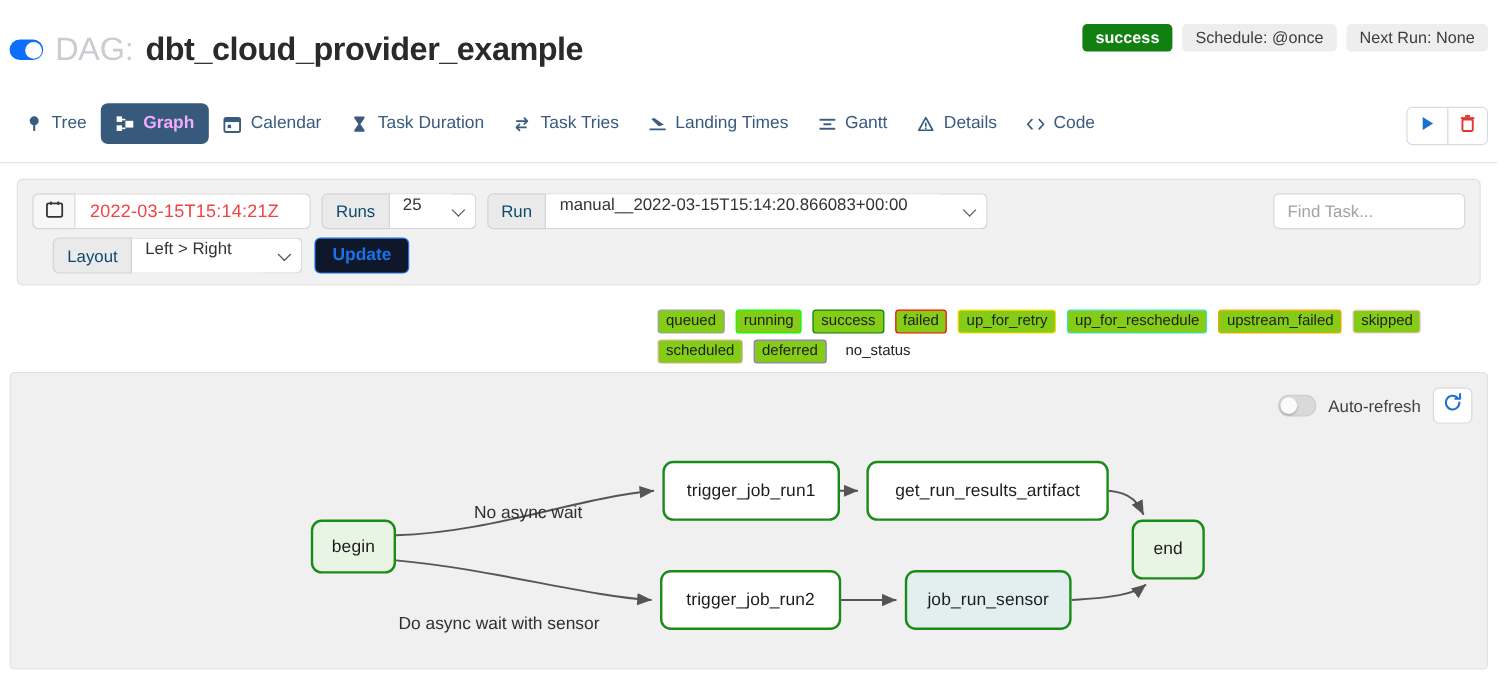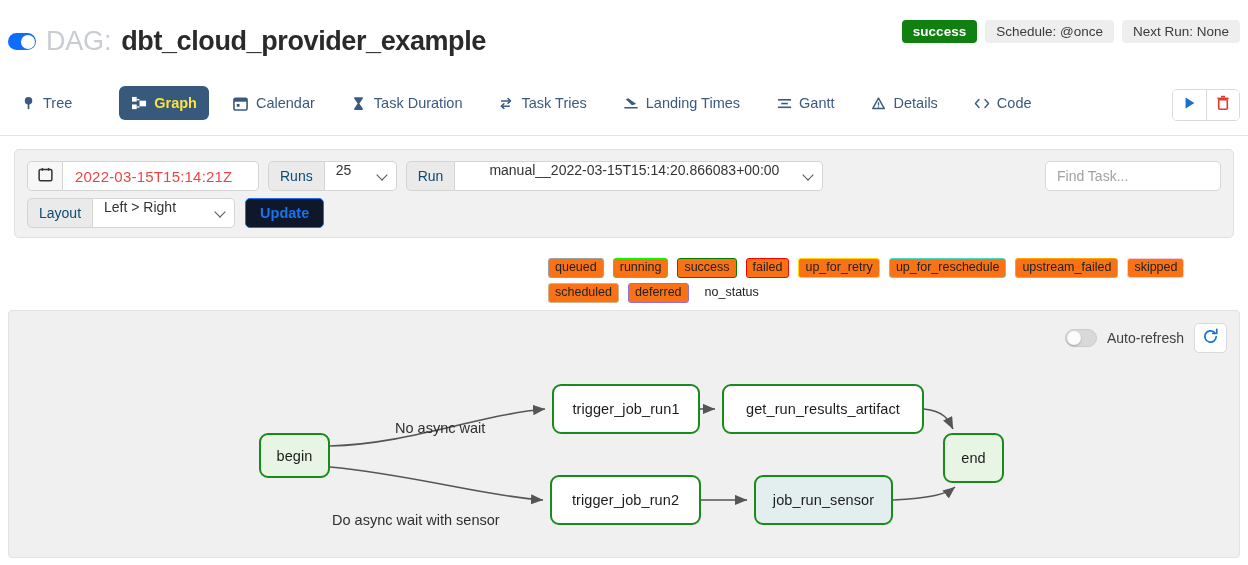--- a/index.html
+++ b/index.html
@@ -46,28 +46,28 @@
   }
   .badge.success { background: #108010; color: #ffffff; font-weight: 700; }
 
   
   .navbar {
     position: absolute; top: 80px; left: 0; width: 1248px; height: 56px;
     border-bottom: 1px solid #e3e3e3;
   }
   .tabs {
     position: absolute; left: 8px; top: 6px;
-    display: flex; align-items: center; gap: 12px;
+    display: flex; align-items: center; gap: 0;
   }
   .tab {
     display: flex; align-items: center; gap: 7px;
     padding: 9px 12px; border-radius: 6px;
     font-size: 14.5px; color: #3a5a80; cursor: pointer; white-space: nowrap;
   }
-  .tab.active { background: #36597c; color: #fde047; font-weight: 600; margin-left: 23px; }
+  .tab.active { background: #36597c; color: #f0abfc; font-weight: 600; }
   .tab .ico { display: inline-flex; width: 16px; height: 16px; align-items: center; justify-content: center; flex: none; }
   .tab .ico svg { display: block; }
 
   .actions {
     position: absolute; right: 8px; top: 9px;
     display: flex; border: 1px solid #d8dadd; border-radius: 5px; overflow: hidden;
     background: #fff;
   }
   .action-btn {
     width: 33px; height: 30px; display: flex; align-items: center; justify-content: center;
@@ -76,21 +76,21 @@
   .action-btn + .action-btn { border-left: 1px solid #d8dadd; }
 
   
   .filter-panel {
     position: absolute; top: 149px; left: 14px;
     width: 1220px; height: 89px;
     background: #f1f1f1; border: 1px solid #e0e0e0; border-radius: 5px;
   }
   .fp-row { position: absolute; display: flex; align-items: center; }
   .fp-row.r1 { left: 12px; top: 11px; }
-  .fp-row.r2 { left: 12px; top: 48px; text-align: center; }
+  .fp-row.r2 { left: 29px; top: 48px; text-align: center; }
   .ctl {
     height: 30px; display: flex; align-items: center;
     font-size: 14px; background: #fff; border: 1px solid #d4d4d4;
   }
   .ctl.addon { background: #eaeaea; color: #0c4a6e; padding: 0 11px; }
   .grp { display: flex; }
   .grp > .ctl:first-child { border-top-left-radius: 5px; border-bottom-left-radius: 5px; }
   .grp > .ctl:last-child { border-top-right-radius: 5px; border-bottom-right-radius: 5px; }
   .grp > .ctl + .ctl { border-left: none; }
   .cal-btn { width: 36px; justify-content: center; background:#f7f7f7; cursor: pointer; }
@@ -102,44 +102,44 @@
     font-family: "Liberation Sans", sans-serif; cursor: pointer;
   }
   .sel-wrap { position: relative; display: flex; align-items: center; }
   .sel-wrap::after {
     content: ""; position: absolute; right: 10px; top: 50%;
     width: 7px; height: 7px; margin-top: -5px;
     border-right: 1.6px solid #555; border-bottom: 1.6px solid #555;
     transform: rotate(45deg); pointer-events: none;
   }
   .runs-sel { min-width: 72px; }
-  .run-sel { min-width: 368px; padding-left: 23px; }
+  .run-sel { min-width: 368px; }
   .layout-sel { min-width: 142px; }
   .update-btn {
     margin-left: 10px; height: 30px; padding: 0 14px;
     border: 1px solid #1a73e8; border-radius: 5px; background: #0f172a;
     color: #1a73e8; font-size: 14.5px; font-weight: 600; cursor: pointer;
     display: flex; align-items: center;
     font-family: "Liberation Sans", sans-serif;
   }
   .find-task {
     position: absolute; right: 12px; top: 11px;
-    width: 176px; height: 30px; border: 1px solid #d8d8d8; border-radius: 5px;
+    width: 160px; height: 30px; border: 1px solid #d8d8d8; border-radius: 5px;
     background: #fff; padding: 0 11px; font-size: 14px; color: #333;
     outline: none; font-family: "Liberation Sans", sans-serif;
   }
   .find-task::placeholder { color: #a2a2a2; }
 
   
   .legend-area { position: absolute; top: 258px; left: 0; width: 1248px; height: 50px; }
   .legend-ops { position: absolute; left: 6px; top: 0; display: flex; flex-wrap: wrap; gap: 5px 8px; width: 530px; }
   .legend-status { position: absolute; left: 548px; top: 0; display: flex; flex-wrap: wrap; gap: 5px 9px; width: 700px; align-items: flex-start; }
   .chip {
     font-size: 12.5px; padding: 1px 6px 2px; border-radius: 3px;
-    border: 1px solid #bdbdbd; background: #f97316; color: #222;
+    border: 1px solid #bdbdbd; background: #84cc16; color: #222;
     white-space: nowrap; line-height: 15px; cursor: pointer;
   }
   .chip.nob { border-color: transparent; background: transparent; cursor: default; }
 
   
   .graph-wrap {
     position: absolute; top: 310px; left: 8px;
     width: 1232px; height: 248px;
     background: #f0f0f0; border: 1px solid #e2e2e2; border-radius: 4px;
     overflow: hidden;

